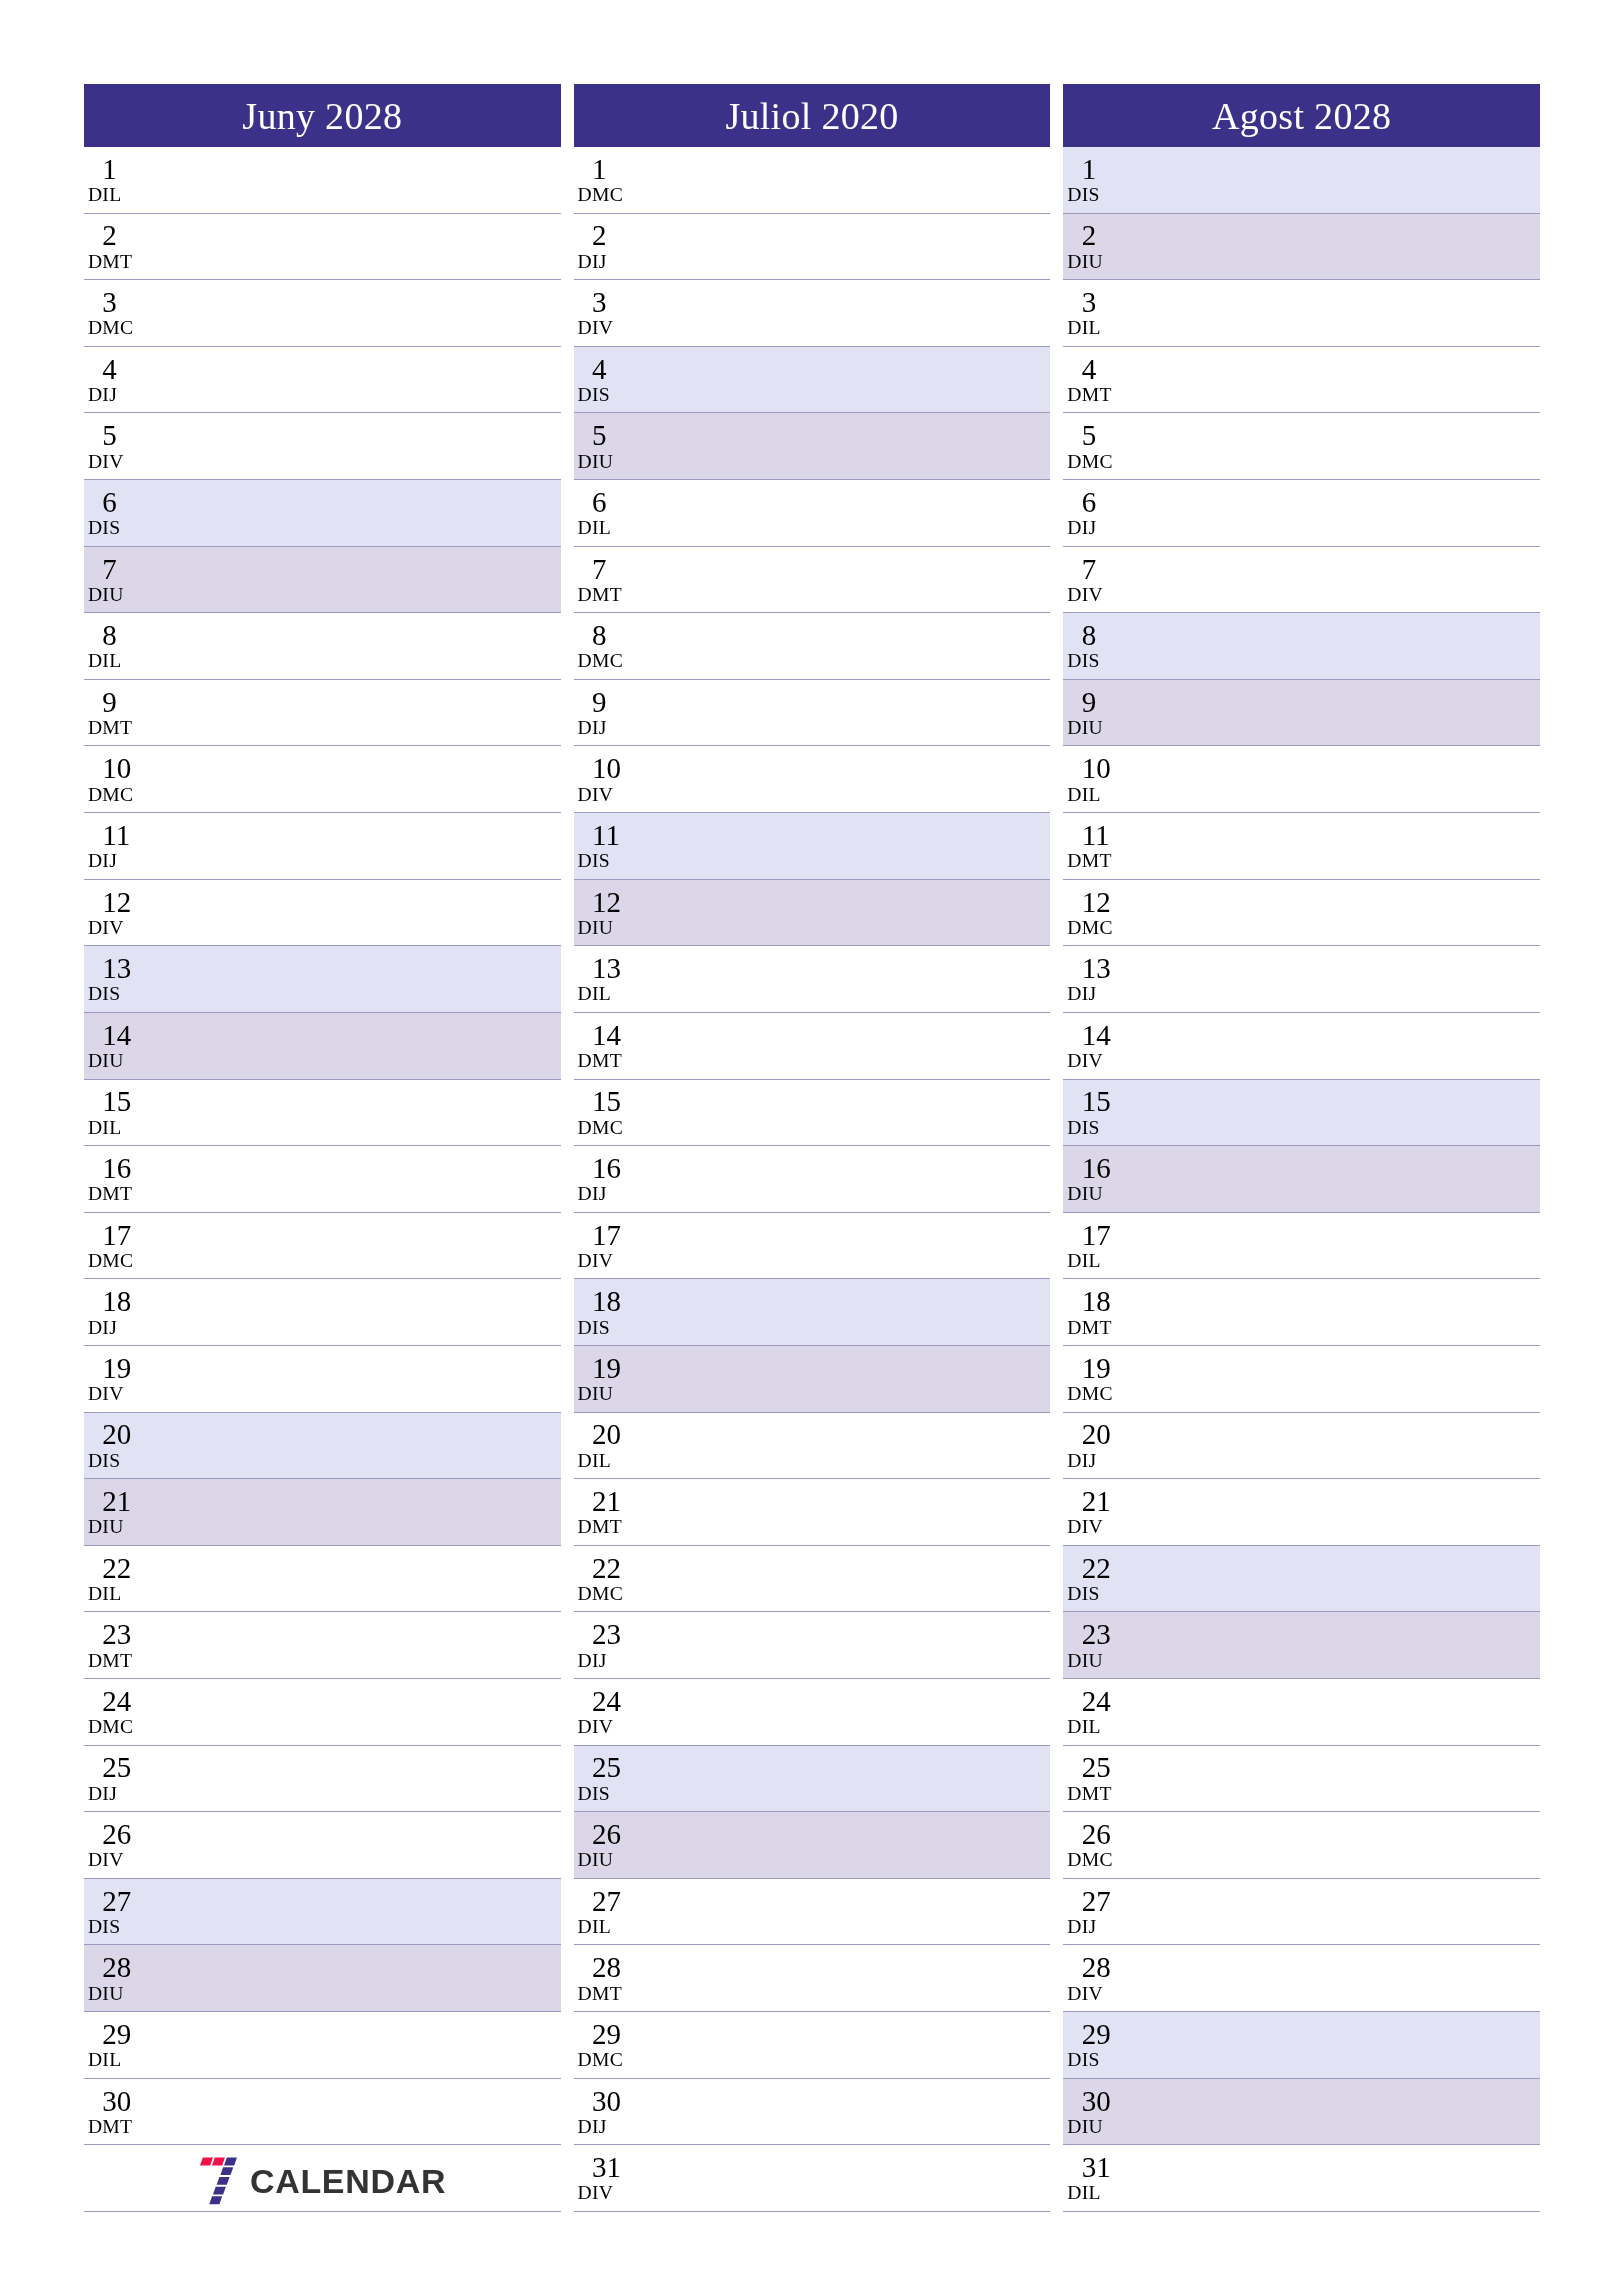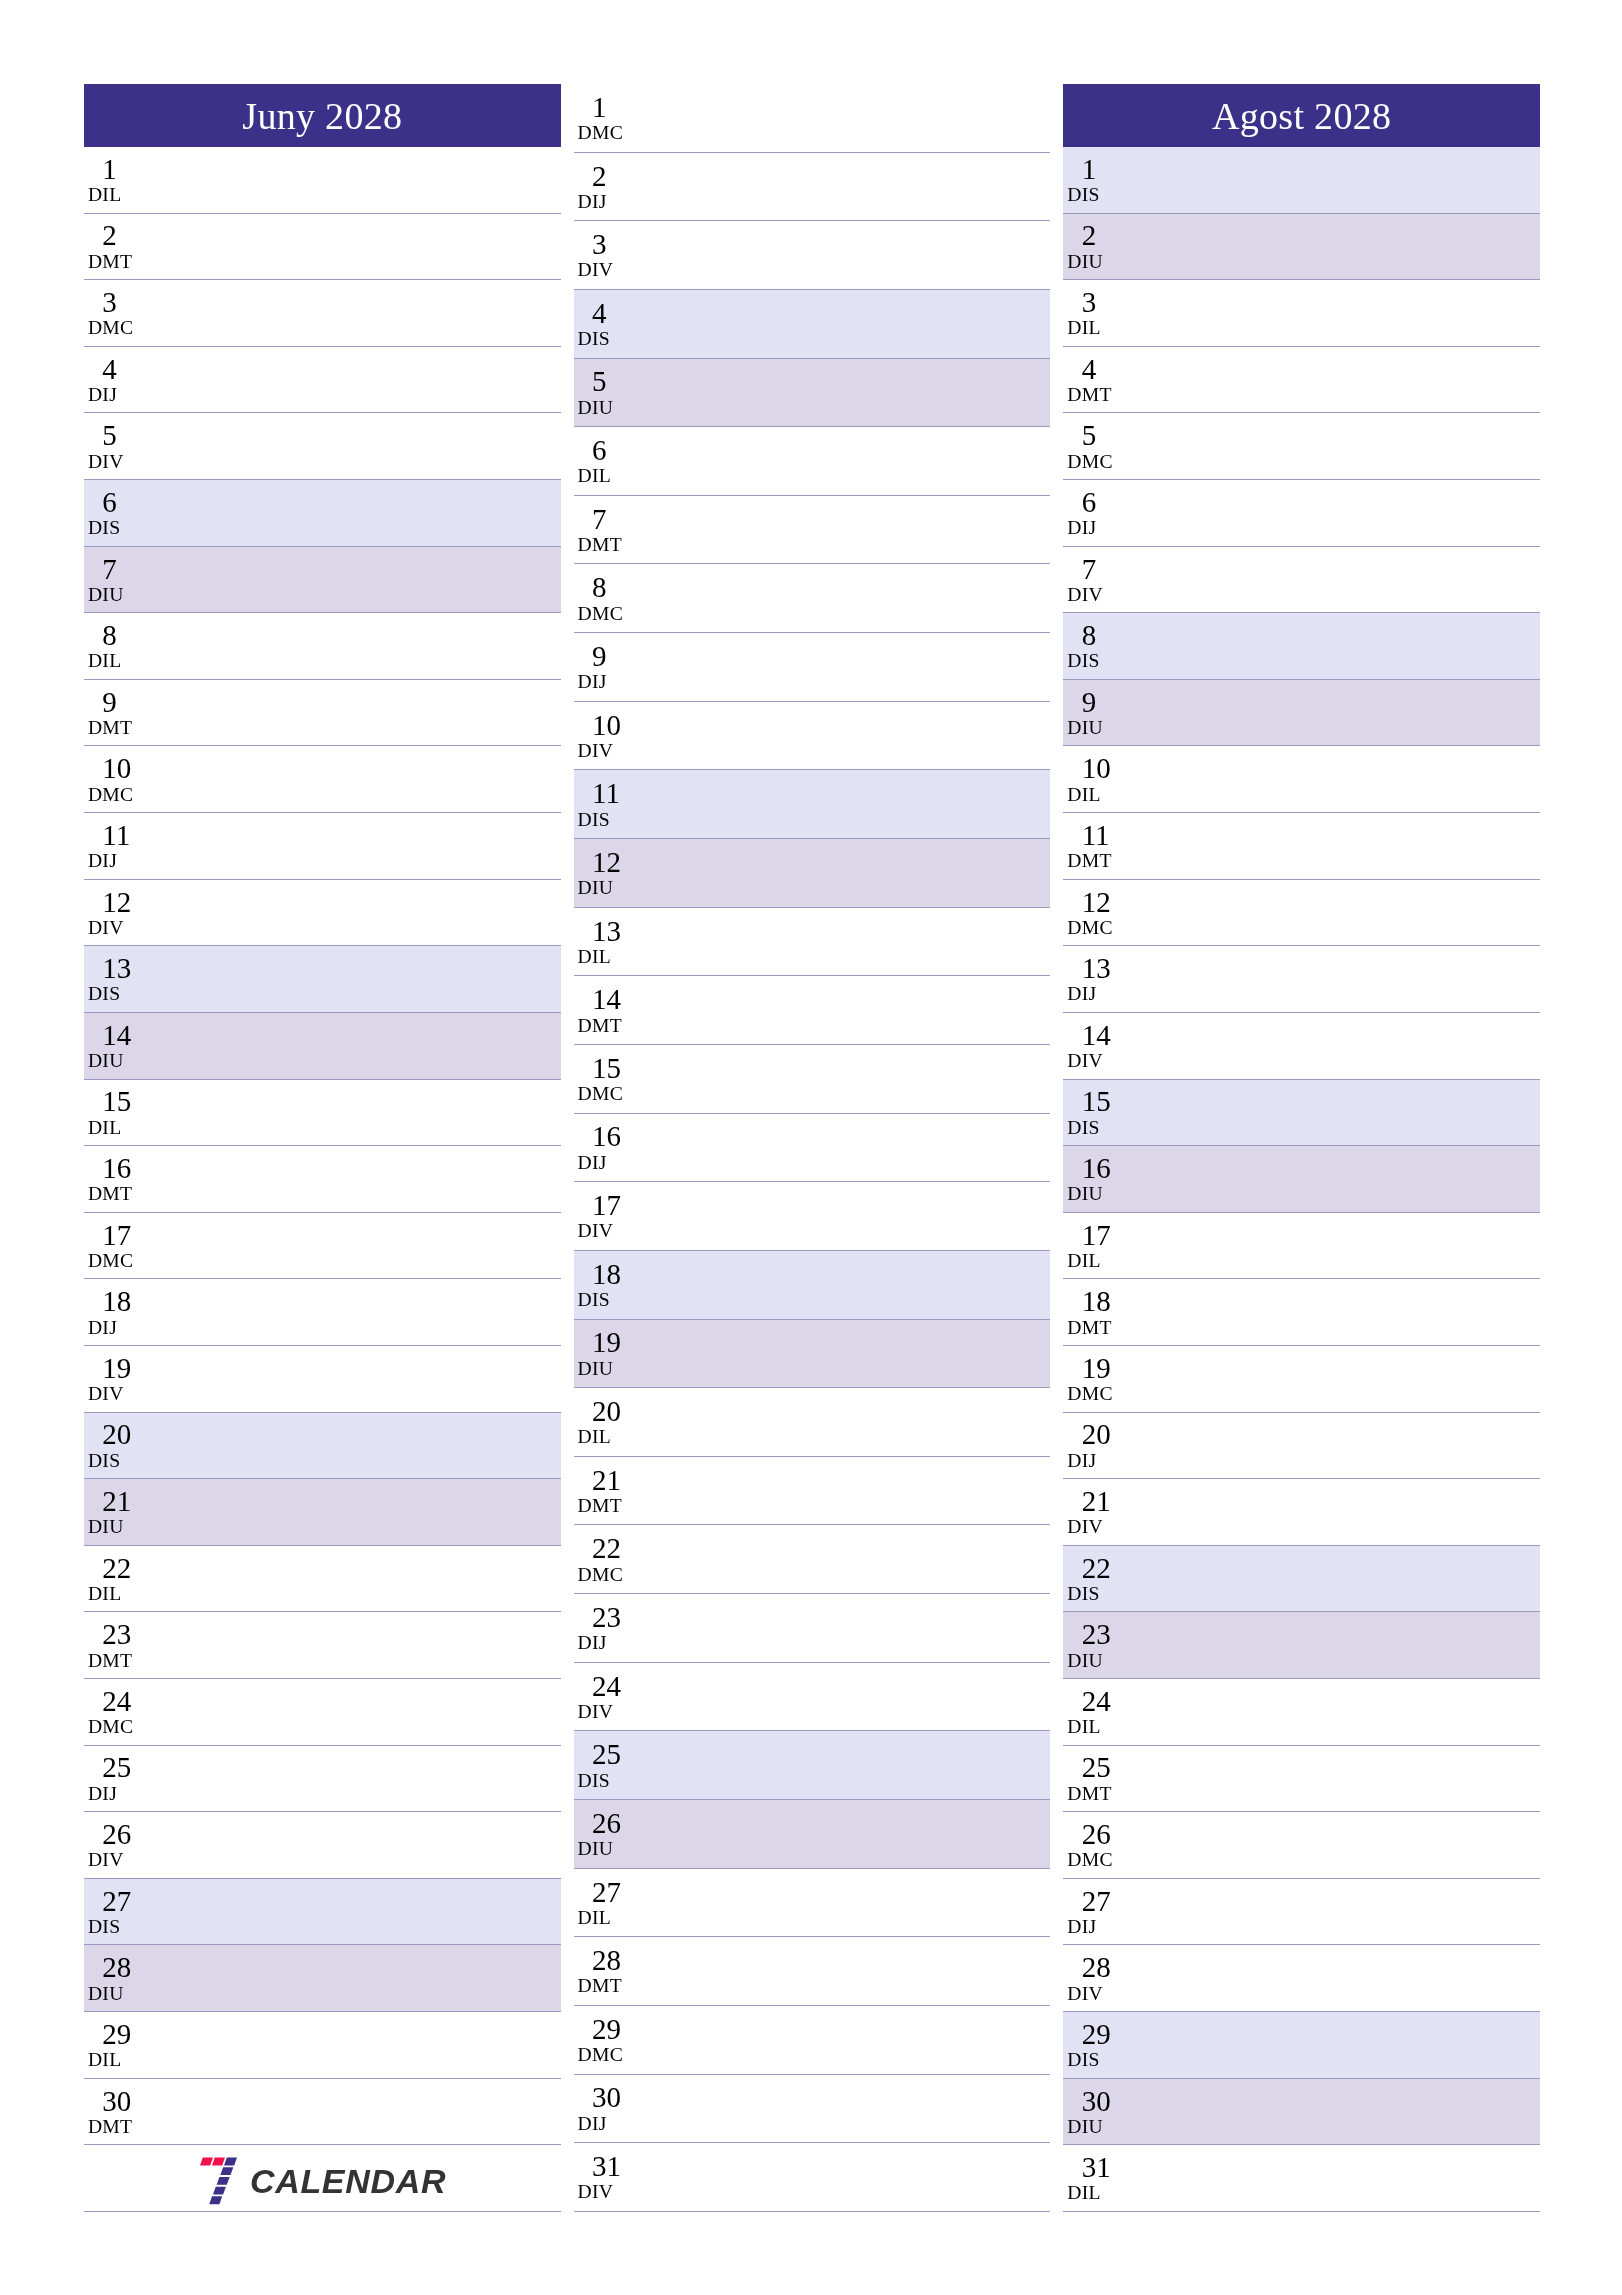--- a/index.html
+++ b/index.html
@@ -109,21 +109,20 @@
     transform: translateY(2.6px);
   }
   .logo-mark { display: block; }
   .logo-text {
     font-family: "Liberation Sans", "DejaVu Sans", sans-serif;
     font-weight: bold;
     font-size: 34px;
     letter-spacing: 0.7px;
     color: #333333;
     line-height: 1;
-    font-style: italic;
   }
 </style>
 </head>
 <body>
 
 <div class="page">
   <div class="months" id="months-root">
       <div class="month-col">
         <div class="month-header">Juny 2028</div>
         <div class="days">
@@ -259,20 +258,21 @@
                   <path d="M38,65 H60 L54,82 H32 Z" fill="#3b3189"></path>
                   <path d="M30,86 H52 L46,103 H24 Z" fill="#3b3189"></path>
                 </svg>
               </span>
               <span class="logo-text">CALENDAR</span>
             </div>
           </div>
         </div>
       </div>
       <div class="month-col">
+        <div class="month-header">Juliol 2020</div>
         <div class="days">
           <div class="day-row">
             <div class="day-num">1</div>
             <div class="day-abbr">DMC</div>
           </div>
           <div class="day-row">
             <div class="day-num">2</div>
             <div class="day-abbr">DIJ</div>
           </div>
           <div class="day-row">

